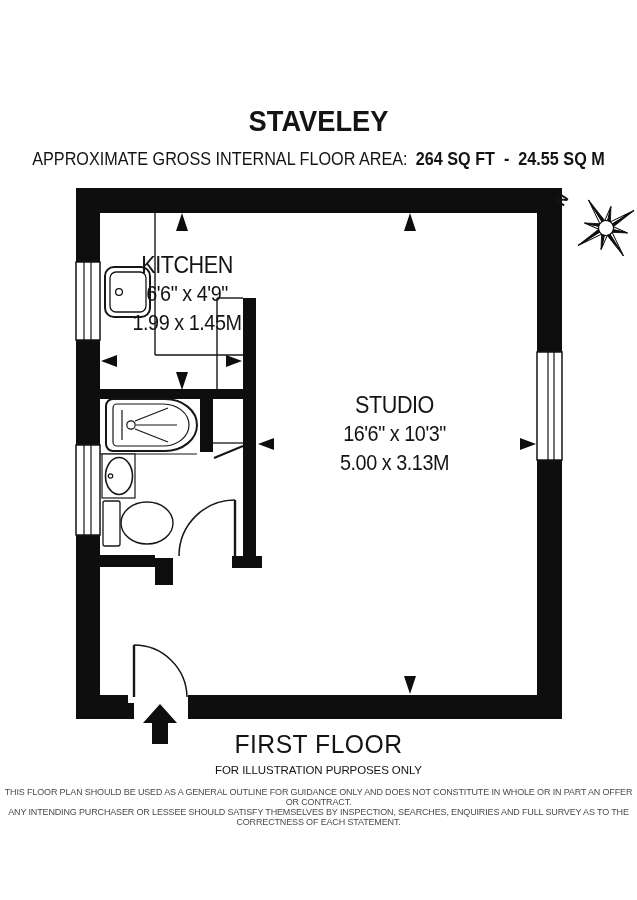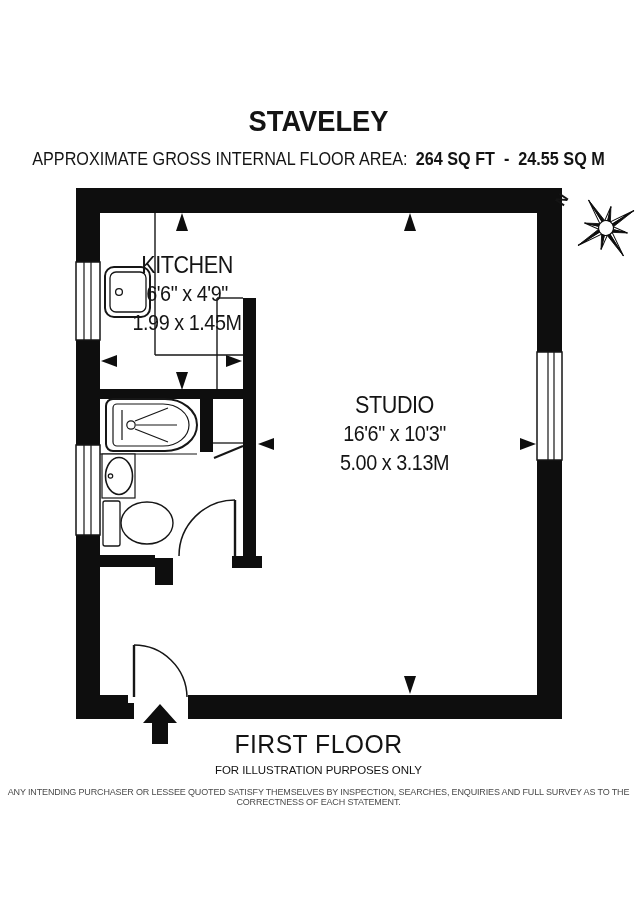--- a/index.html
+++ b/index.html
@@ -153,16 +153,17 @@
     <div class="rname">STUDIO</div>
     <div class="rdim">16'6" x 10'3"</div>
     <div class="rdim">5.00 x 3.13M</div>
   </div>
 
   <div class="abs ctr floorname">FIRST FLOOR</div>
 
   <div class="abs ctr illustration">FOR ILLUSTRATION PURPOSES ONLY</div>
 
   <div class="abs disclaimer">
-    <div>ANY INTENDING PURCHASER OR LESSEE QUOTED SATISFY THEMSELVES BY INSPECTION, SEARCHES, ENQUIRIES AND FULL SURVEY AS TO THE CORRECTNESS OF EACH STATEMENT.</div>
+    <div>THIS FLOOR PLAN SHOULD BE USED AS A GENERAL OUTLINE FOR GUIDANCE ONLY AND DOES NOT CONSTITUTE IN WHOLE OR IN PART AN OFFER OR CONTRACT.</div>
+    <div>ANY INTENDING PURCHASER OR LESSEE SHOULD SATISFY THEMSELVES BY INSPECTION, SEARCHES, ENQUIRIES AND FULL SURVEY AS TO THE CORRECTNESS OF EACH STATEMENT.</div>
   </div>
 
 </div>
 
 </body></html>

